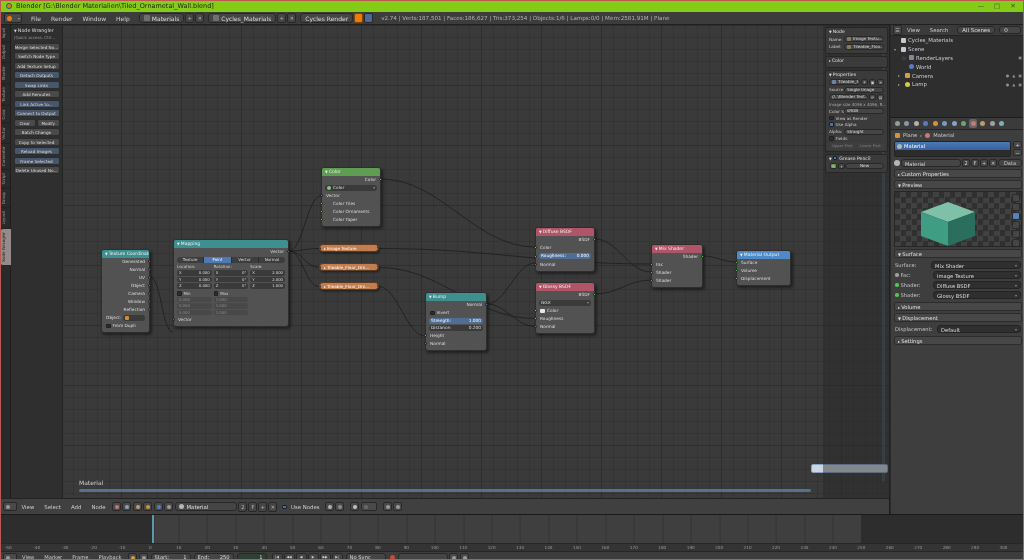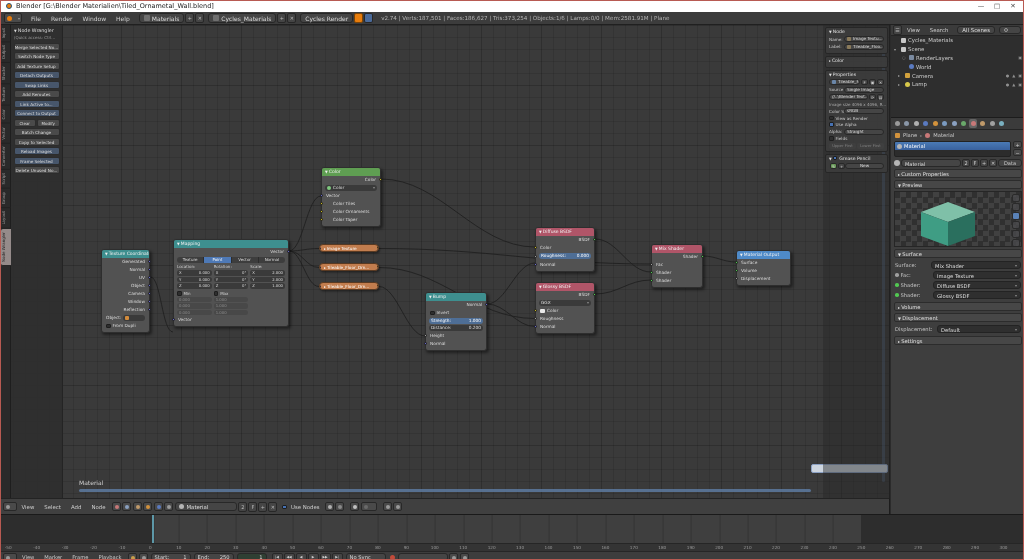--- a/index.html
+++ b/index.html
@@ -1,20 +1,20 @@
 <!DOCTYPE html>
 <html><head>
 <meta charset="utf-8">
 <style>
 *{margin:0;padding:0;box-sizing:border-box;font-family:"DejaVu Sans",sans-serif}
 body{width:1024px;height:560px;background:#1d1d1d;overflow:hidden}
 #root{position:relative;width:1024px;height:560px;background:#2b2b2b;border:1px solid #b85a52;overflow:hidden}
 i{font-style:normal}
 
-.titlebar{position:absolute;left:0;top:0;width:1022px;height:11px;background:#ffffff;color:#222;font-size:6.5px;line-height:11px}
+.titlebar{position:absolute;left:0;top:0;width:1022px;height:11px;background:#84cc16;color:#222;font-size:6.5px;line-height:11px}
 .tb-ico{position:absolute;left:5px;top:2px;width:6px;height:6px;border-radius:50%;background:#e87d0d;border:1px solid #26547c}
 .tb-title{position:absolute;left:15px;top:0;white-space:nowrap}
 .tb-ctl{position:absolute;top:0;width:16px;text-align:center;color:#444;font-size:6.5px;cursor:default}
 
 .topbar{position:absolute;left:0;top:11px;width:1022px;height:13px;background:#3c3c3c;border-bottom:1px solid #202020;display:flex;align-items:center;color:#cfcfcf;font-size:6px}
 .appbtn{width:18px;height:10px;background:#4a4a4a;border:1px solid #272727;border-radius:2px;margin:0 4px 0 3px;position:relative}
 .appbtn::before{content:"";position:absolute;left:2px;top:2px;width:5px;height:5px;border-radius:50%;background:#e87d0d}
 .appbtn::after{content:"▾";position:absolute;right:1px;top:0;font-size:4px;color:#999;line-height:9px}
 .menus{display:flex}
 .menu{padding:0 5px;white-space:nowrap}

